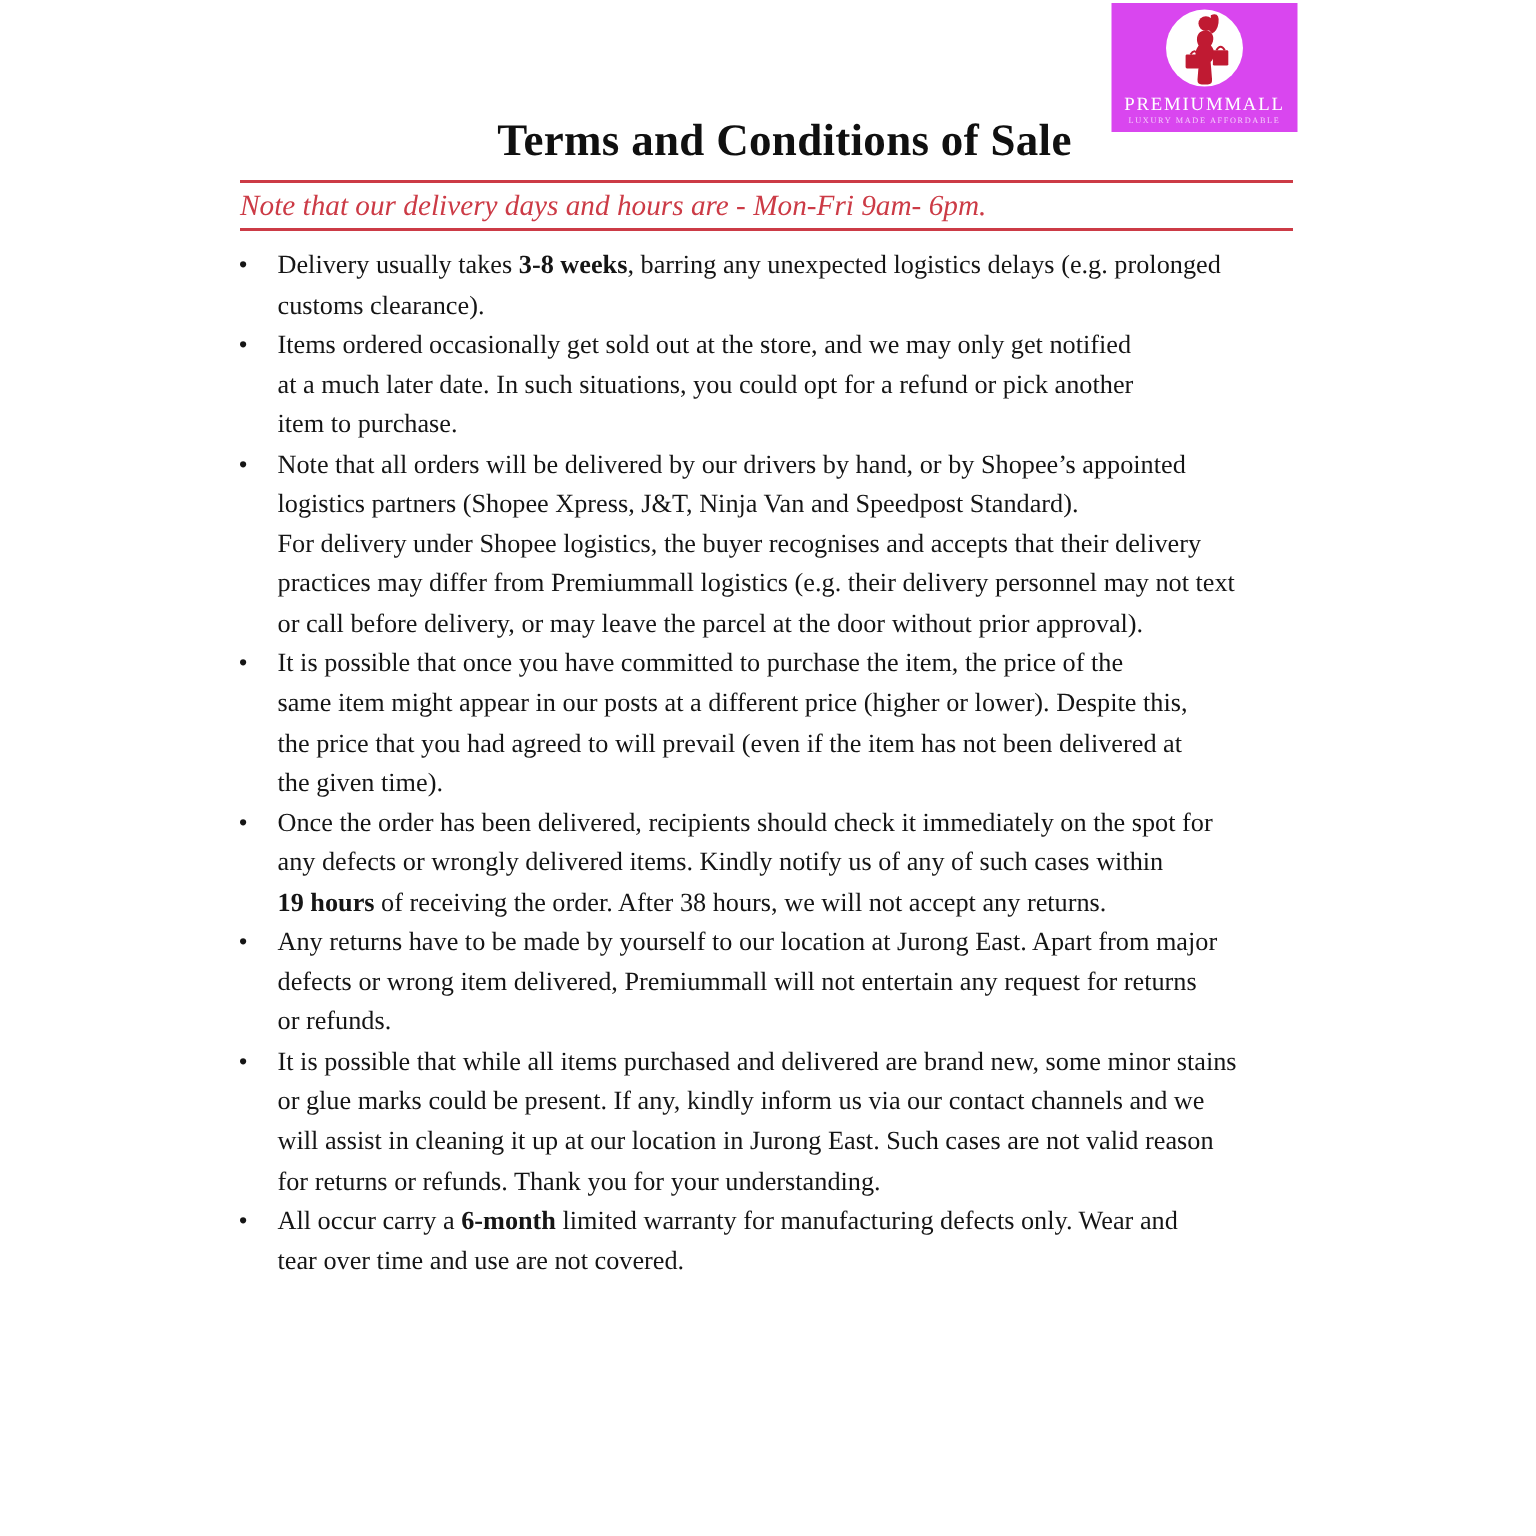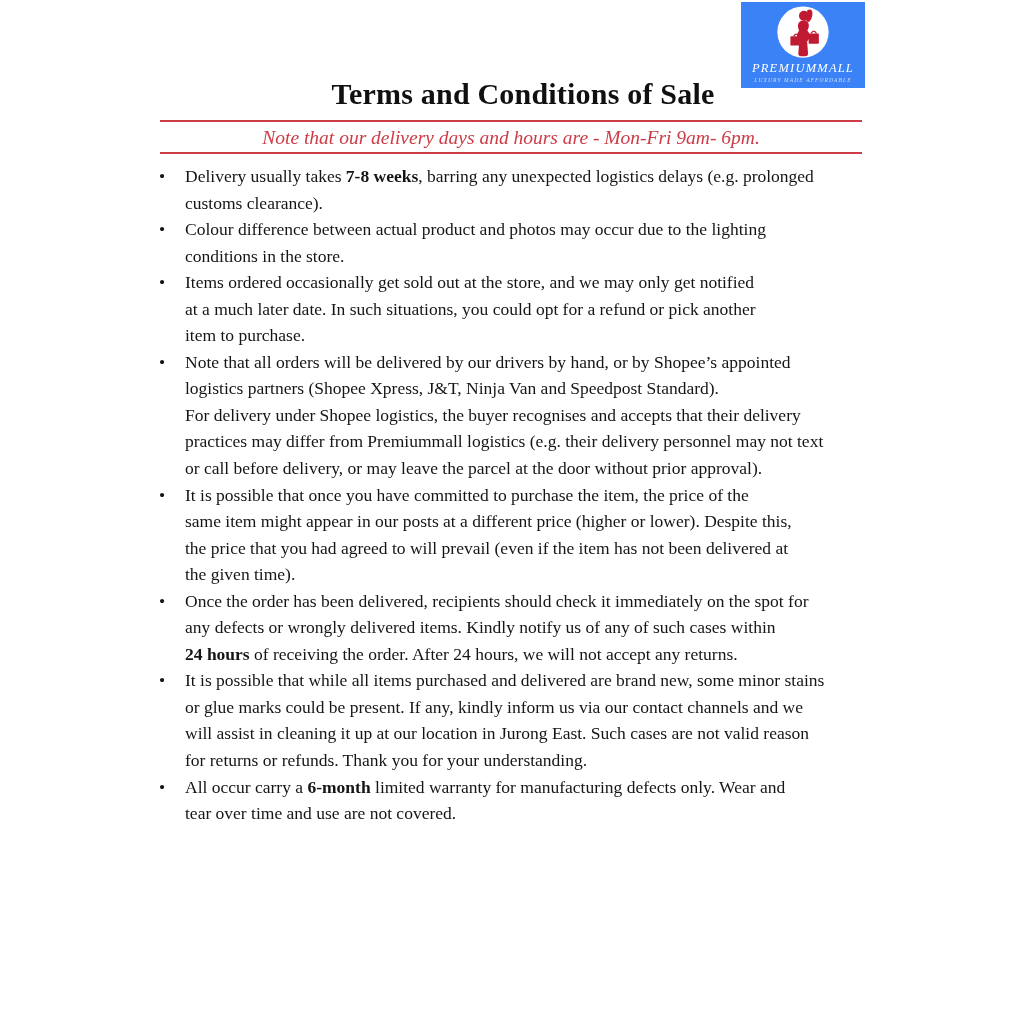--- a/index.html
+++ b/index.html
@@ -34,21 +34,21 @@
     font-size: 30px; font-weight: bold; color: #101010;
     letter-spacing: 0.2px;
   }
 
   
   .rule { position: absolute; left: 160px; width: 702px; height: 2px; }
   .rule-top { top: 120px; }
   .rule-bottom { top: 152px; }
   .notice {
     position: absolute; top: 125px; left: 160px; width: 702px;
-    text-align: center; font-style: italic;
+    text-align: left; font-style: italic;
     font-size: 19.5px; line-height: 26px;
   }
 
   
   .terms {
     position: absolute; top: 163px; left: 157px; width: 745px;
     margin: 0; padding: 0; list-style: none;
   }
   .terms li {
     position: relative; padding-left: 28px;
@@ -60,21 +60,21 @@
     position: absolute; left: 2px; top: 0;
     font-size: 17.5px;
   }
   .b { font-weight: bold; }
 </style>
 </head>
 <body>
 
 <div class="page">
 
-  <div class="logo" style="background: #3b82f6; color: rgb(255, 255, 255); font-style: italic;">
+  <div class="logo" style="background: #d946ef; color: rgb(255, 255, 255);">
     <svg viewBox="0 0 60 60" aria-hidden="true" style="color: rgb(192, 26, 50);">
       <circle cx="30" cy="29" r="27.5" fill="#ffffff"></circle>
       <g fill="currentColor">
         <circle cx="31" cy="11.5" r="5.3"></circle>
         <path d="M34.5 5.5 q6.5 -2.5 5.5 5.5 q-0.8 5.5 -4.6 7.6 l-3.2 -3.4 q2.8 -4.6 2.3 -9.7 z"></path>
         <path d="M28 17 C24.2 18.8 23.8 23.4 25.8 27.2 C22.8 31.2 22.8 35.8 26 39 L25 51.5 q-0.2 3.5 3 3.5 l4.4 0 q3.2 0 3 -3.5 L34.4 39 C37.8 35.6 37.8 30.6 34.6 27.2 C37.4 23.2 36.6 18.6 33.4 16.9 C31.7 16.1 29.7 16.2 28 17 Z"></path>
         <path d="M20 33.5 q2.8 -4.5 5.6 0" fill="none" stroke="currentColor" stroke-width="1.4"></path>
         <rect x="16.5" y="33.5" width="10" height="10" rx="1"></rect>
         <path d="M38.5 30.5 q3 -5 6 0" fill="none" stroke="currentColor" stroke-width="1.4"></path>
         <rect x="36" y="30.5" width="11" height="11" rx="1"></rect>
@@ -84,39 +84,40 @@
     <div class="logo-tagline">LUXURY MADE AFFORDABLE</div>
   </div>
 
   <h1 class="title">Terms and Conditions of Sale</h1>
 
   <div class="rule rule-top" style="background: rgb(204, 59, 70);"></div>
   <div class="notice" style="color: rgb(204, 59, 70);">Note that our delivery days and hours are - Mon-Fri 9am- 6pm.</div>
   <div class="rule rule-bottom" style="background: rgb(204, 59, 70);"></div>
 
   <ul class="terms">
-      <li><span>Delivery usually takes </span><span class="b">7-8 weeks</span><span>, barring any unexpected logistics delays (e.g. prolonged
+      <li><span>Delivery usually takes </span><span class="b">3-8 weeks</span><span>, barring any unexpected logistics delays (e.g. prolonged
 customs clearance).</span></li>
-      <li><span>Colour difference between actual product and photos may occur due to the lighting
-conditions in the store.</span></li>
       <li><span>Items ordered occasionally get sold out at the store, and we may only get notified
 at a much later date. In such situations, you could opt for a refund or pick another
 item to purchase.</span></li>
       <li><span>Note that all orders will be delivered by our drivers by hand, or by Shopee’s appointed
 logistics partners (Shopee Xpress, J&amp;T, Ninja Van and Speedpost Standard).
 For delivery under Shopee logistics, the buyer recognises and accepts that their delivery
 practices may differ from Premiummall logistics (e.g. their delivery personnel may not text
 or call before delivery, or may leave the parcel at the door without prior approval).</span></li>
       <li><span>It is possible that once you have committed to purchase the item, the price of the
 same item might appear in our posts at a different price (higher or lower). Despite this,
 the price that you had agreed to will prevail (even if the item has not been delivered at
 the given time).</span></li>
       <li><span>Once the order has been delivered, recipients should check it immediately on the spot for
 any defects or wrongly delivered items. Kindly notify us of any of such cases within
-</span><span class="b">24 hours</span><span> of receiving the order. After 24 hours, we will not accept any returns.</span></li>
+</span><span class="b">19 hours</span><span> of receiving the order. After 38 hours, we will not accept any returns.</span></li>
+      <li><span>Any returns have to be made by yourself to our location at Jurong East. Apart from major
+defects or wrong item delivered, Premiummall will not entertain any request for returns
+or refunds.</span></li>
       <li><span>It is possible that while all items purchased and delivered are brand new, some minor stains
 or glue marks could be present. If any, kindly inform us via our contact channels and we
 will assist in cleaning it up at our location in Jurong East. Such cases are not valid reason
 for returns or refunds. Thank you for your understanding.</span></li>
       <li><span>All occur carry a </span><span class="b">6-month</span><span> limited warranty for manufacturing defects only. Wear and
 tear over time and use are not covered.</span></li>
     </ul>
 
 </div>
 

